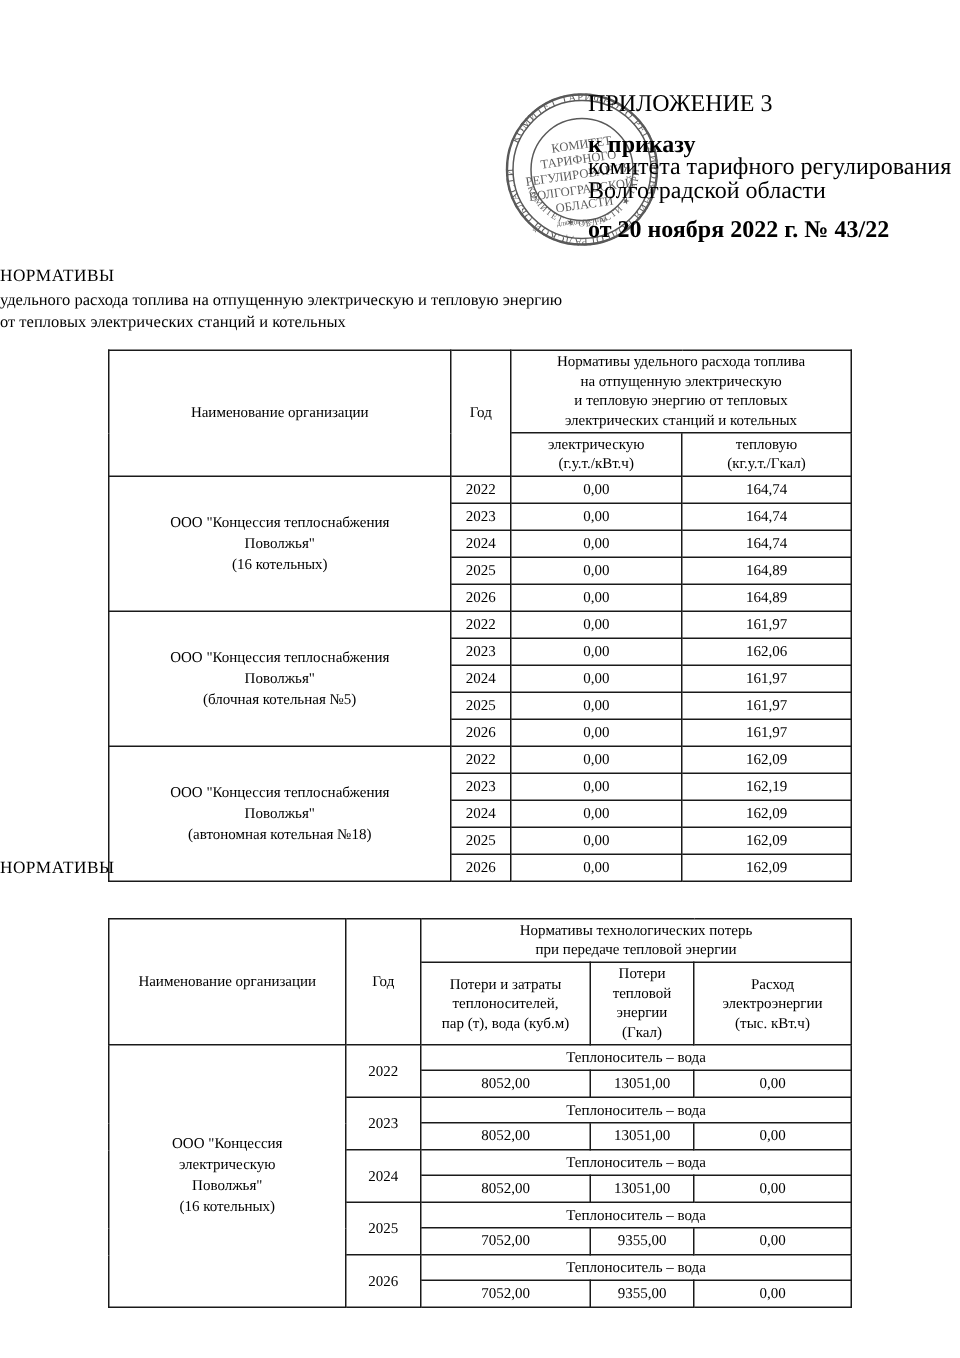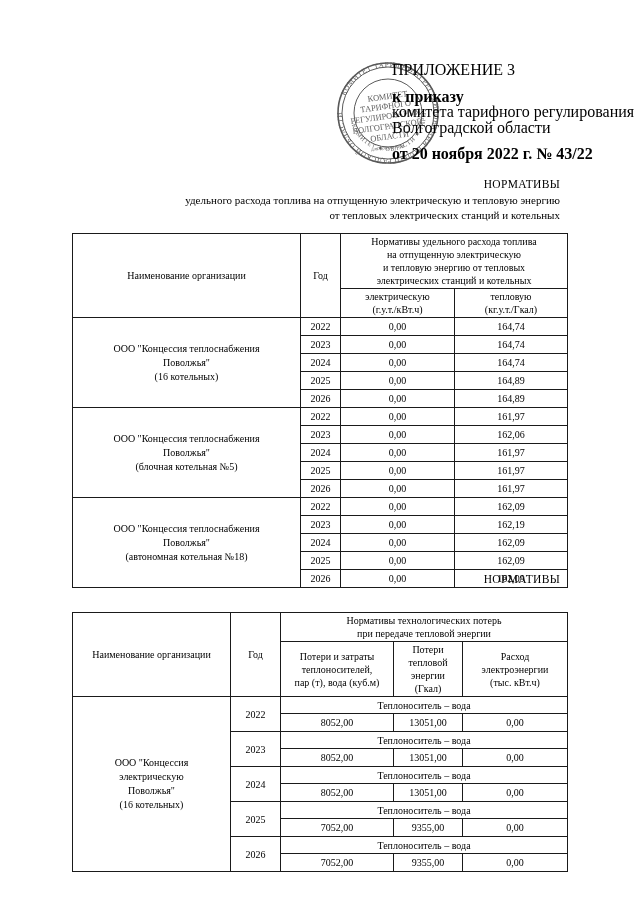--- a/index.html
+++ b/index.html
@@ -37,21 +37,21 @@
     width: 112px;
     height: 112px;
     z-index: 2;
     opacity: 0.72;
   }
 
   
   .doc-title {
     position: absolute;
     width: 560px;
-    text-align: right;
+    text-align: left;
     font-size: 11.5px;
     line-height: 15.5px;
   }
   .doc-title .t-main { letter-spacing: 0.3px; }
   .doc-title .t-sub  { font-size: 11px; }
 
   #title1 { top: 177px; }
   #title2 { top: 572px; }
 
   

